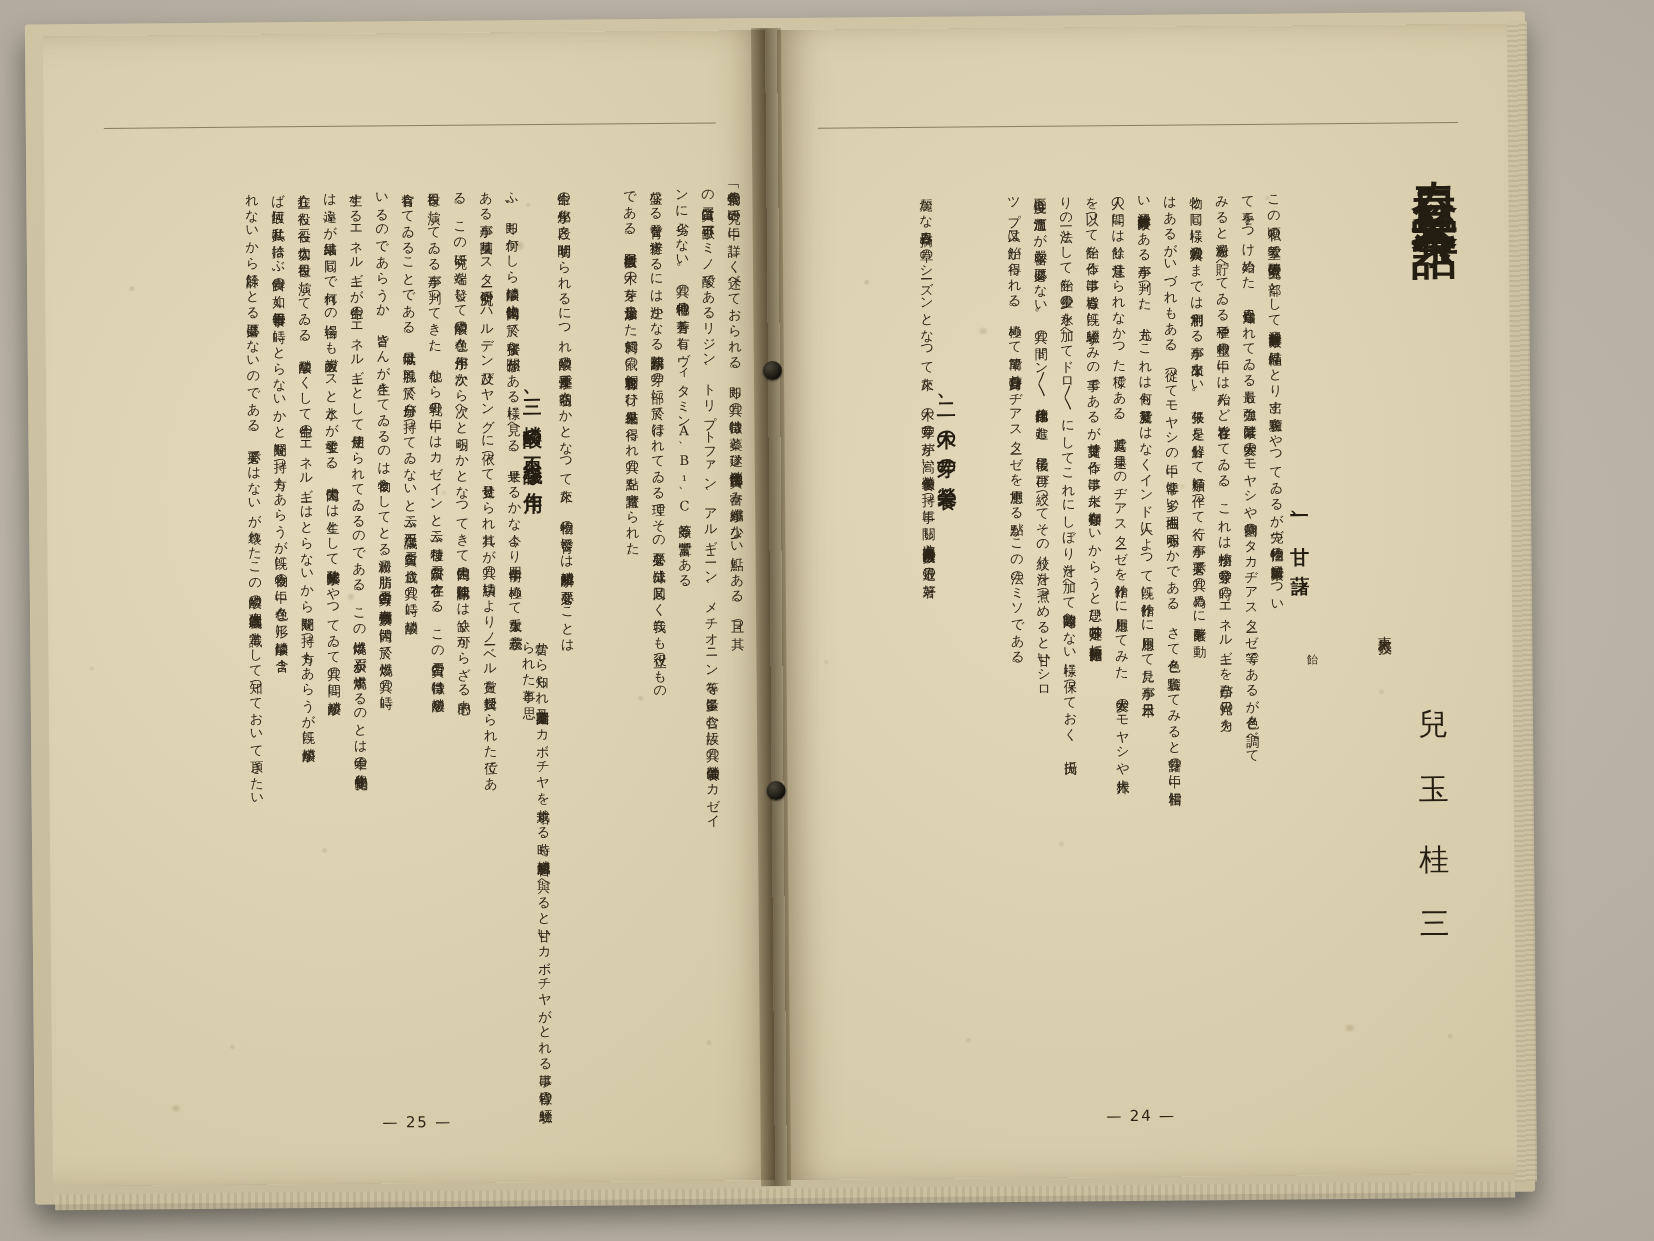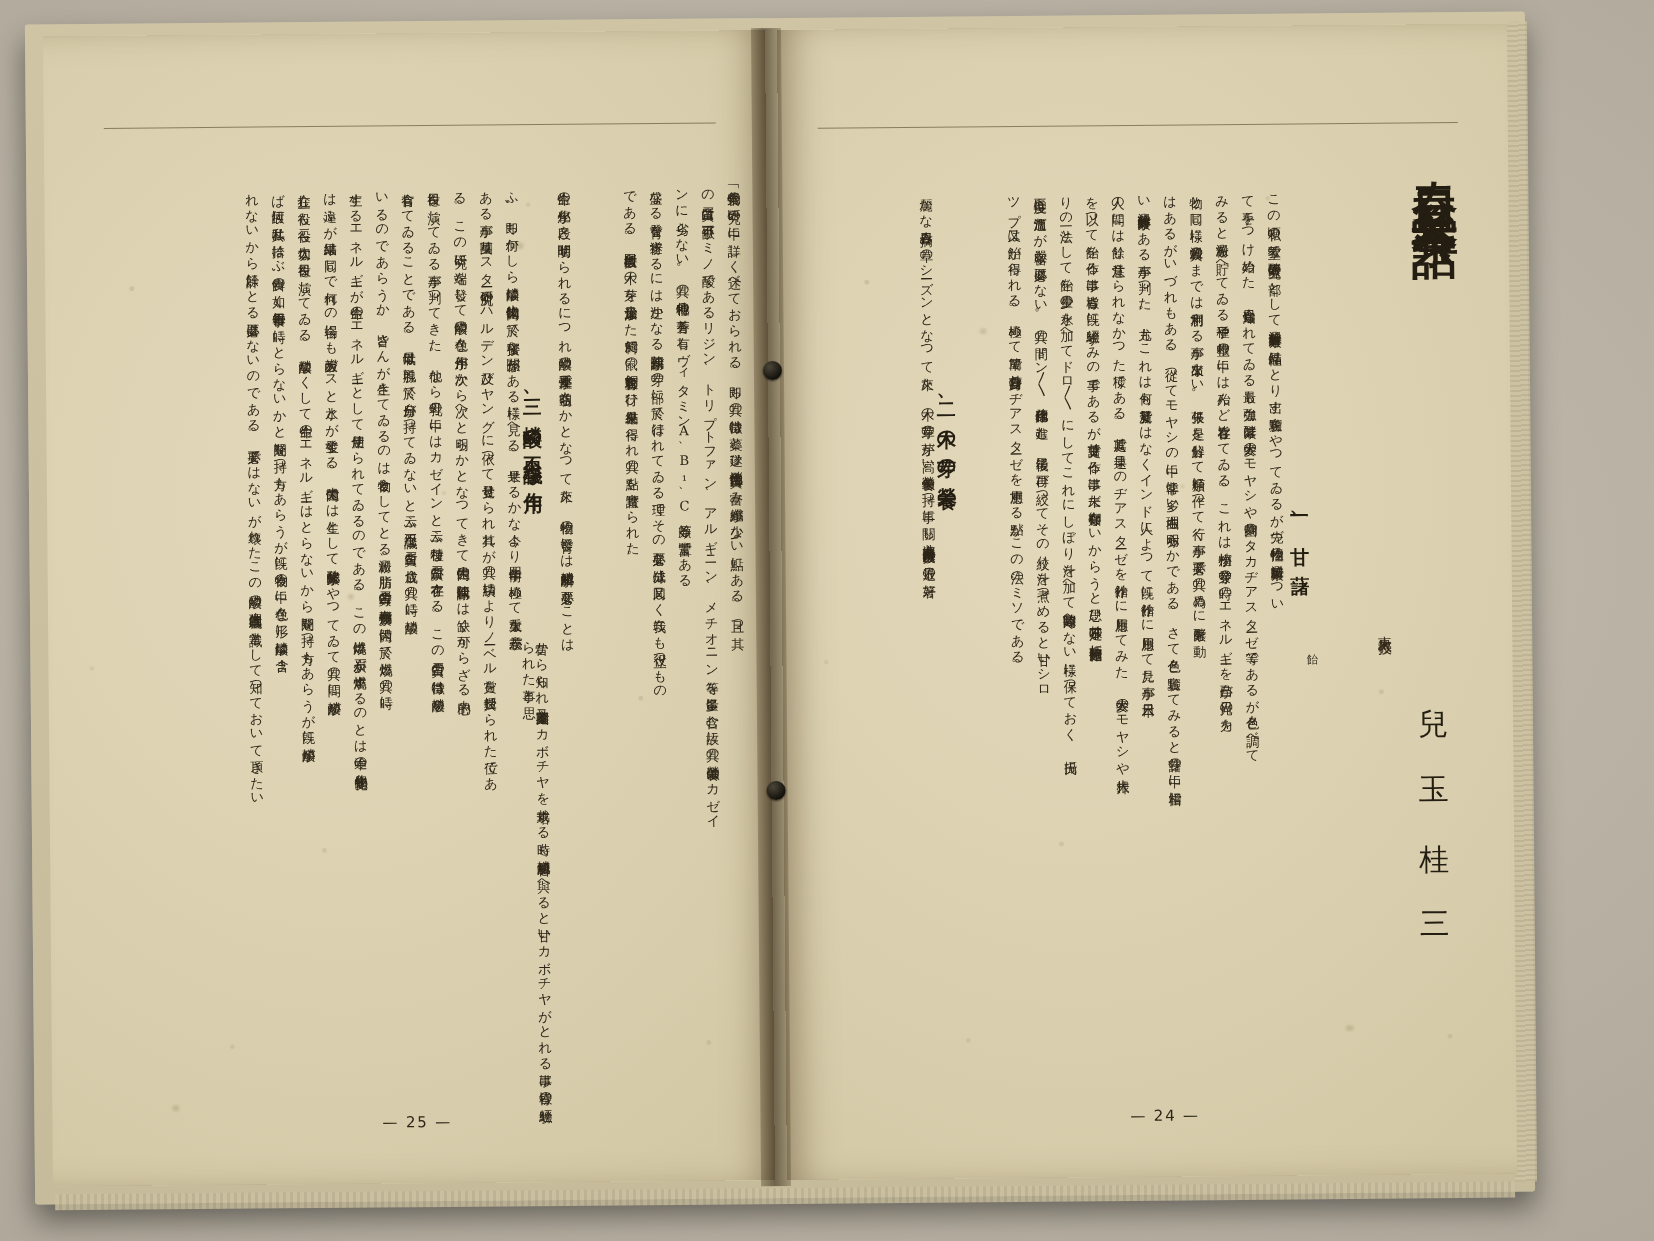--- a/index.html
+++ b/index.html
@@ -268,20 +268,20 @@
       <div class="vtext body-col" style="right:306px; top:160px; height:925px; width:15px;">物と同じ様に澱粉其のまゝでは利用する事が出來ない。矢張り是を分解して糖類に作つて行く事が必要で其の爲めに酵素を動</div>
       <div class="vtext body-col" style="right:332px; top:160px; height:925px; width:15px;">はあるがいづれもある。從つてモヤシの中に非常に多い理由も亦明らかである。さて色々と實驗してみると甘藷の中に相當に</div>
       <div class="vtext body-col" style="right:358px; top:160px; height:925px; width:15px;">い澱粉分解酵素がある事が判つた。尤もこれは何も新發見ではなくインド人によつて旣に飴作りに應用して見た事が只日本</div>
       <div class="vtext body-col" style="right:384px; top:160px; height:925px; width:15px;">人の間には餘り注意せられなかつた様である。其處で早速このヂアスターゼを飴作りに應用してみた 大麥のモヤシや大根汁</div>
       <div class="vtext body-col" style="right:410px; top:160px; height:925px; width:15px;">を以つて飴を作る事は皆様も旣に經驗ずみの事であるが甘藷史で作る事は未だ御存知ないからうと思ひ甘味不足の折柄家庭飴作</div>
       <div class="vtext body-col" style="right:436px; top:160px; height:925px; width:15px;">りの一法として飴を少量の水を加へてドロ〳〵にしてこれにしぼり汁を加へて數時間冷へない様に保つておく 攝氏</div>
       <div class="vtext body-col" style="right:462px; top:160px; height:925px; width:15px;">五〇度位に適溫だが嚴密な必要はない。其の間ドン〳〵糖化作用は進む。最後に再び絞つてその絞り汁を煮つめると甘いシロ</div>
       <div class="vtext body-col" style="right:488px; top:160px; height:700px; width:15px;">ツプ又は飴が得られる。極めて簡單で甘藷自身のヂアスターゼを應用する點がこの法のミソである。</div>
       <div class="vtext body-col" style="right:576px; top:160px; height:925px; width:15px;">麗かな春日摘み草のシーズンとなつて來た。木の芽草の芽が高い榮養價を持つ事に關し北海道帝大田所教授は最近の好著</div>
 
-      <div class="folio" style="left:344px;">— 24 —</div>
+      <div class="folio" style="left:320px;">— 24 —</div>
     </div>
 
     <div id="gutter"></div>
     <div class="staple" id="staple-1"></div>
     <div class="staple" id="staple-2"></div>
   </div>
 </div>
 
 </body></html>

